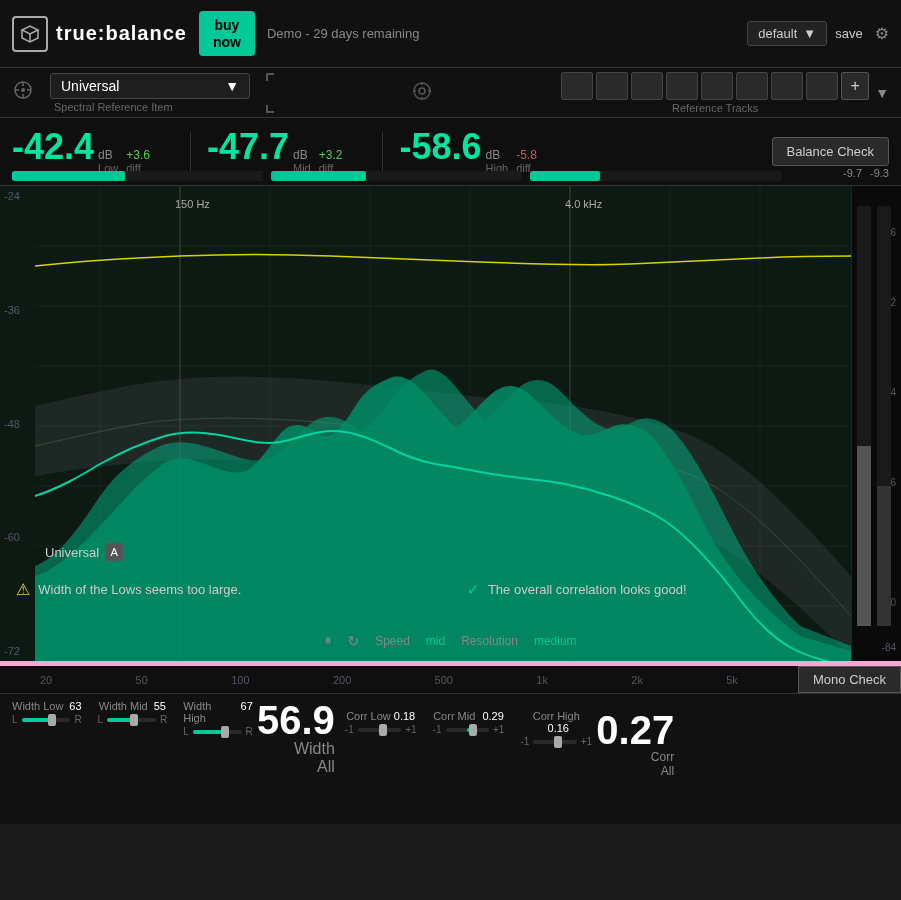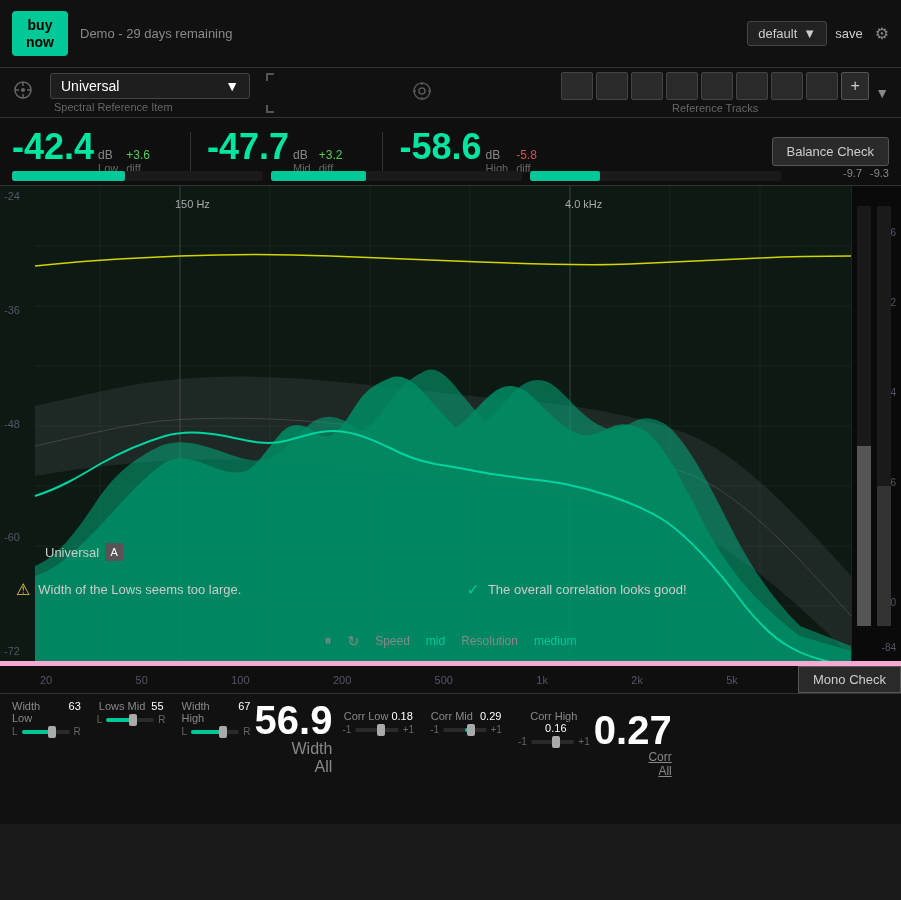--- a/index.html
+++ b/index.html
@@ -506,27 +506,36 @@
     .big-corr-val {
       font-size: 40px;
       font-weight: bold;
       color: #fff;
       line-height: 1;
     }
     .big-corr-label {
       font-size: 12px;
       color: #888;
       text-align: right;
-      text-decoration: underline;
     }
   </style>
 </head>
 <body>
 
 <div class="header">
+  <div class="logo-area">
+    <div class="logo-icon">
+      <svg width="24" height="24" viewBox="0 0 24 24">
+        <path d="M4 8 L12 4 L20 8 L12 12 Z" fill="none" stroke="#aaa" stroke-width="1.5"></path>
+        <path d="M4 8 L4 16 L12 20 L20 16 L20 8" fill="none" stroke="#aaa" stroke-width="1.5"></path>
+        <path d="M12 12 L12 20" fill="none" stroke="#aaa" stroke-width="1.5"></path>
+      </svg>
+    </div>
+    <span class="logo-text">true:balance</span>
+  </div>
   <button class="buy-now-btn" style="white-space:pre-line;">buy
 now</button>
   <span class="demo-text">Demo - 29 days remaining</span>
   <div class="preset-area">
     <div class="preset-dropdown">
       <span>default</span>
       <span>▼</span>
     </div>
     <button class="save-btn">save</button>
   </div>
@@ -784,21 +793,21 @@
         <div class="slider-input">
           <div class="slider-fill" style="width:63%;"></div>
           <div class="slider-thumb" style="left:63%;"></div>
         </div>
         <span class="slider-lr">R</span>
       </div>
     </div>
 
     <div class="slider-group" style="margin-left:16px;">
       <div class="slider-label">
-        <span>Lows Mid</span>
+        <span>Width Mid</span>
         <span class="slider-val">55</span>
       </div>
       <div class="slider-track-row">
         <span class="slider-lr">L</span>
         <div class="slider-input">
           <div class="slider-fill" style="width:55%;"></div>
           <div class="slider-thumb" style="left:55%;"></div>
         </div>
         <span class="slider-lr">R</span>
       </div>

